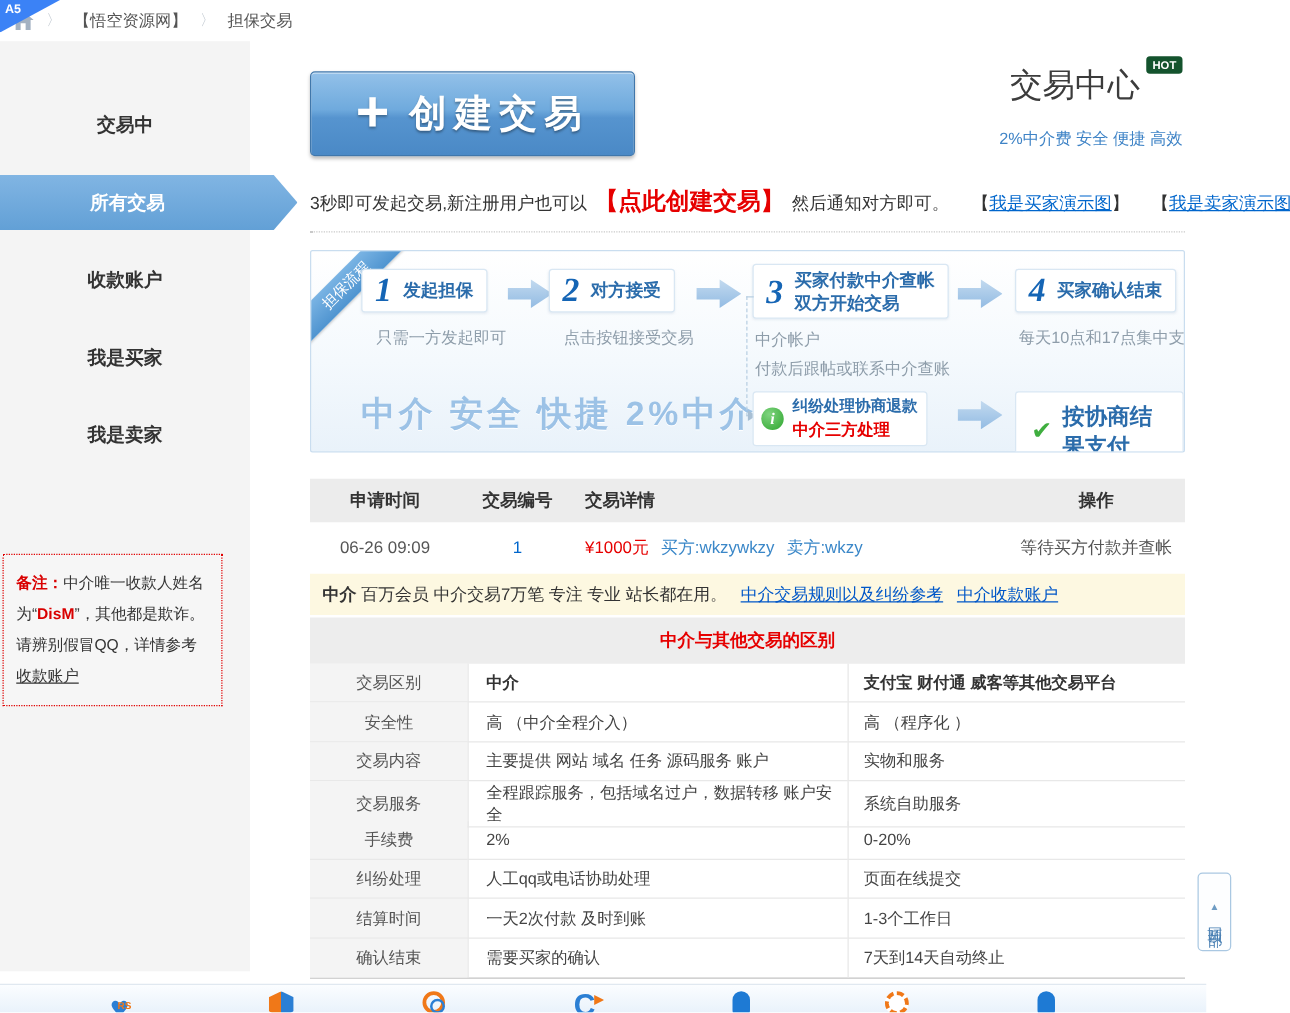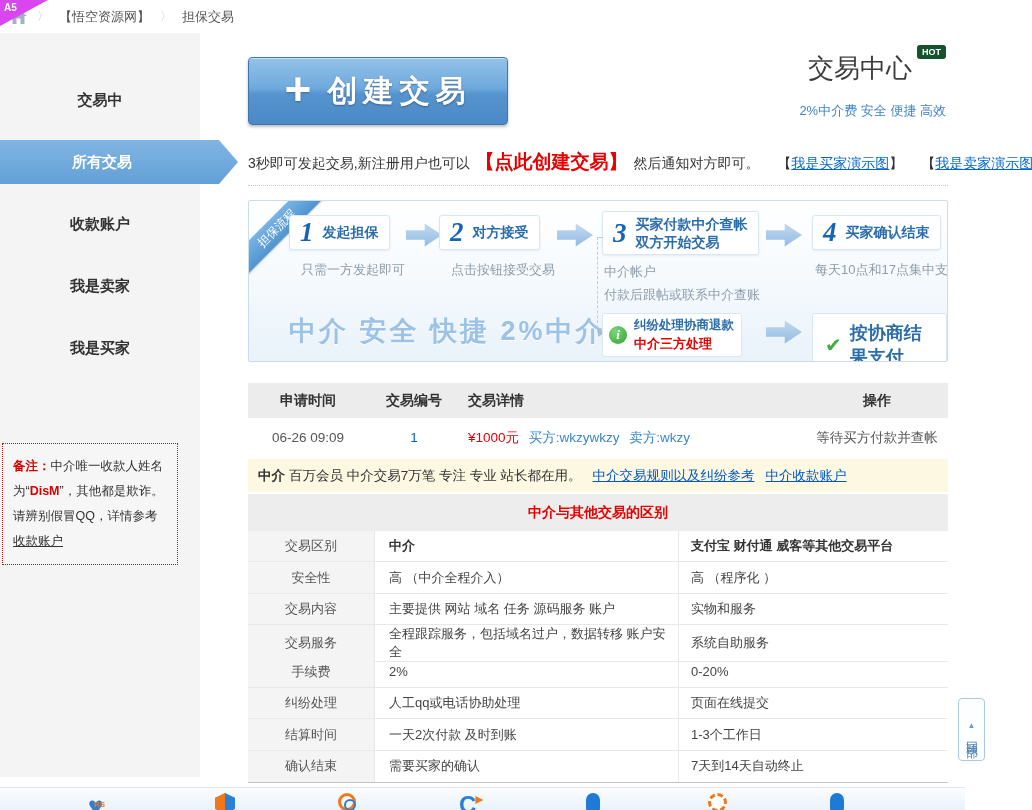--- a/index.html
+++ b/index.html
@@ -115,21 +115,21 @@
   .cmp-row.head-vals .cmp-mid, .cmp-row.head-vals .cmp-rgt { font-weight:bold; color:#333; }
   
   .back-top { position:absolute; left:958px; top:698px; width:27px; height:63px; background:#fdfeff;
     border:1px solid #aac8e2; border-radius:4px; display:flex; flex-direction:column; align-items:center;
     justify-content:center; gap:2px; cursor:pointer; z-index:5; }
   .back-top .tri { font-size:8px; color:#6f9cc4; line-height:1; }
   .back-top .txt { writing-mode:vertical-lr; font-size:12px; color:#4a80b4; letter-spacing:2px; }
   
   .footer { position:absolute; left:0; bottom:0; width:965px; height:23px; overflow:hidden;
     background:linear-gradient(180deg,#fbfdff,#e9f2fb); border-top:1px solid #e0e8f0; }
-  .a5-badge { position:absolute; left:0; top:0; width:48px; height:26px; background:#d946ef;
+  .a5-badge { position:absolute; left:0; top:0; width:48px; height:26px; background:#3b82f6;
     clip-path:polygon(0 0,100% 0,0 100%); color:#fff; font-size:10px; font-weight:bold; padding:2px 0 0 4px; cursor:pointer; }
   .f-ic { position:absolute; top:5px; cursor:pointer; }
   .f-heart { left:88px; color:#2b7fd4; font-size:26px; line-height:1; }
   .f-heart .rs { position:absolute; left:6px; top:8px; font-size:8px; font-weight:bold; color:#f07818; }
   .f-shield { left:215px; width:20px; height:22px;
     background:linear-gradient(90deg,#f07818 50%,#2b7fd4 50%);
     clip-path:polygon(50% 0,100% 22%,100% 72%,50% 100%,0 72%,0 22%); }
   .f-ring { left:338px; width:18px; height:18px; border:3px solid #f07818; border-radius:50%; }
   .f-ring::after { content:""; position:absolute; left:3px; top:3px; width:8px; height:8px;
     border:2px solid #2b7fd4; border-radius:50%; }
@@ -160,24 +160,24 @@
     <div class="side-item">
         <span>交易中</span>
       </div>
     <div class="side-item active">
         <span>所有交易</span>
       </div>
     <div class="side-item">
         <span>收款账户</span>
       </div>
     <div class="side-item">
+        <span>我是买家</span>
+      </div>
+    <div class="side-item">
         <span>我是卖家</span>
-      </div>
-    <div class="side-item">
-        <span>我是买家</span>
       </div>
   </div>
   <div class="side-note">
     <span class="red-b">备注：</span><span>中介唯一收款人姓名为“</span><span class="red-b">DisM</span><span>”，其他都是欺诈。请辨别假冒QQ，详情参考</span><span class="note-link">收款账户</span>
   </div>
 </div>
 
 <div class="main">
 
   <div class="create-btn">

